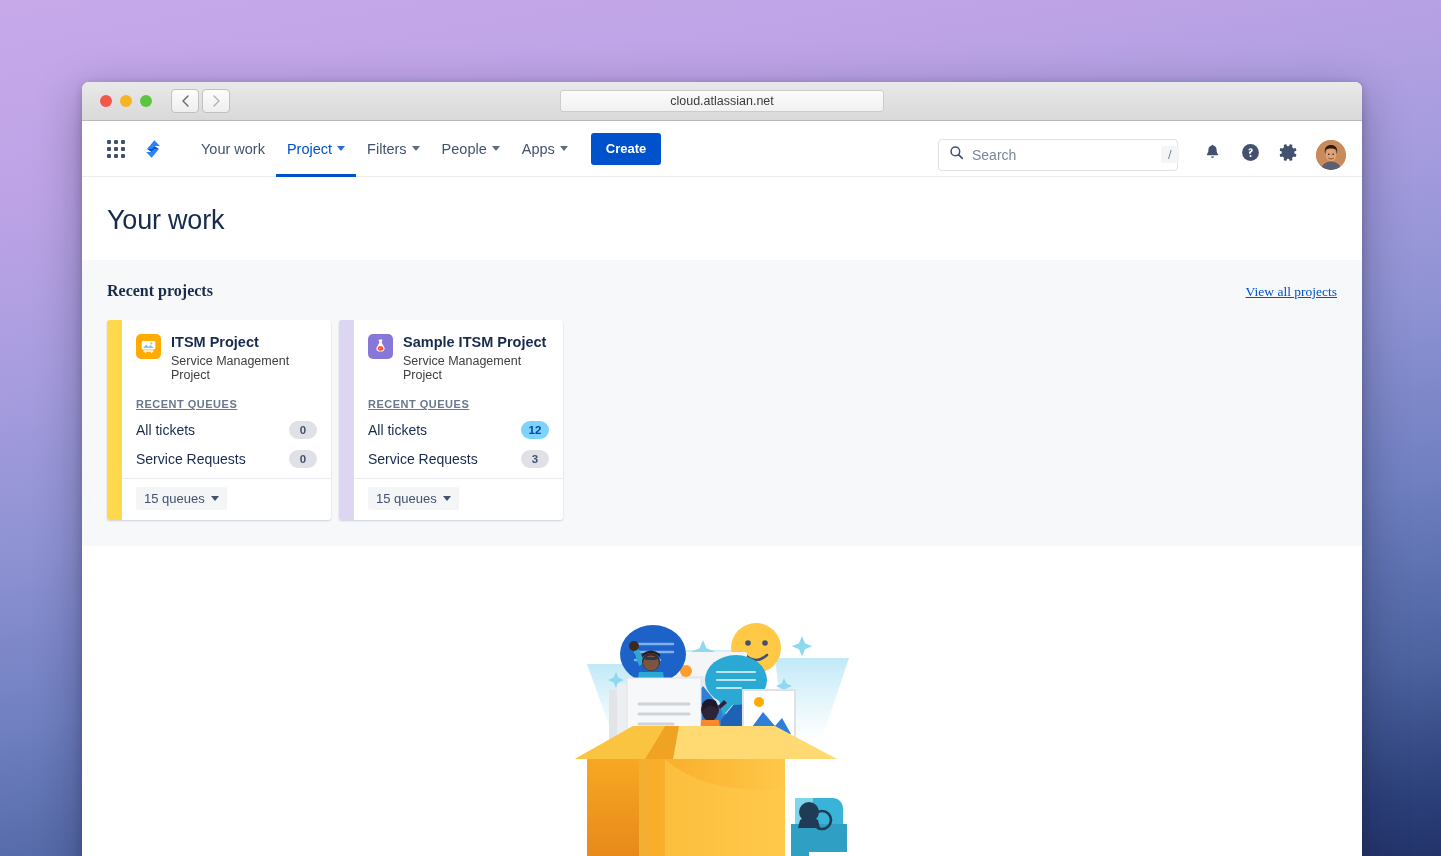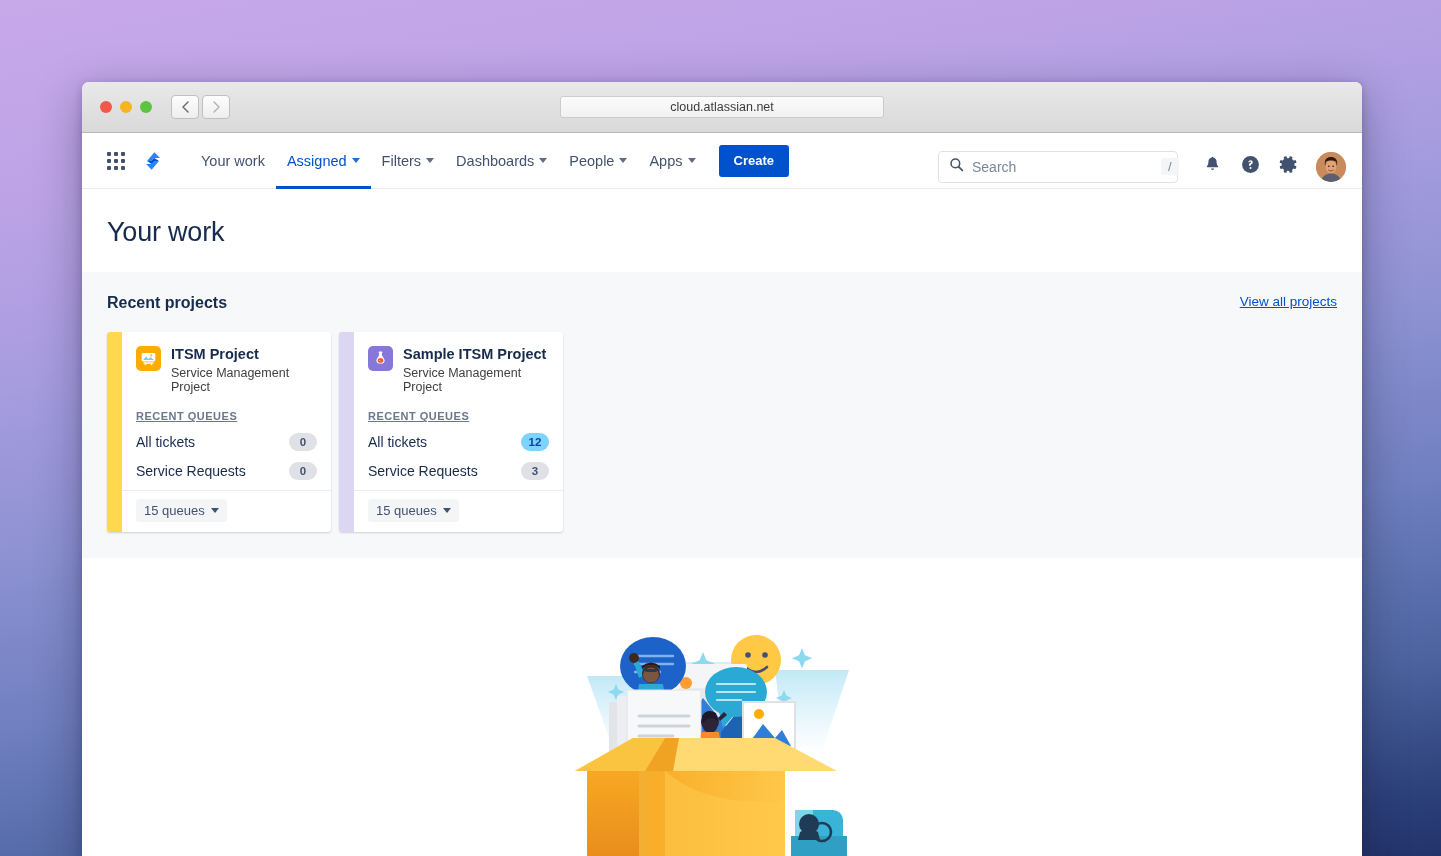--- a/index.html
+++ b/index.html
@@ -28,21 +28,21 @@
     top: 82px;
     width: 1280px;
     height: 790px;
     background: #fff;
     border-radius: 7px 7px 0 0;
     box-shadow: 0 14px 46px rgba(20,20,50,0.36), 0 2px 8px rgba(20,20,50,0.22);
     overflow: hidden;
   }
 
   .titlebar {
-    height: 51px;
+    height: 39px;
     background: linear-gradient(to bottom, #e9e9e9 0%, #d9d9d9 100%);
     border-bottom: 1px solid #b9b9b9;
     display: flex;
     align-items: center;
     padding: 12px 12px;
     position: relative;
   }
   .traffic { display: flex; gap: 8px; align-items: center; margin-left: 6px; }
   .tl { width: 12px; height: 12px; border-radius: 50%; display: block; }
   .tl.red    { background: #f2584a; }
@@ -149,21 +149,21 @@
 
   
   .page-title-wrap { background: #fff; padding: 28px 0 24px 25px; }
   .page-title { font-size: 27px; color: #172b4d; font-weight: 500; letter-spacing: -0.2px; }
 
   .recent-section {
     background: #f7f8f9;
     padding: 22px 25px 26px 25px;
     position: relative;
   }
-  .recent-head { display: flex; align-items: flex-start; }
+  .recent-head { display: flex; align-items: flex-end; font-family: Liberation Serif, serif; }
   .recent-title { font-size: 16px; color: #172b4d; font-weight: 600; }
   .viewall {
     margin-left: auto; font-size: 13.5px; color: #0052cc;
     text-decoration: underline; cursor: pointer;
   }
 
   .cards { display: flex; gap: 8px; margin-top: 20px; }
   .pcard {
     width: 224px;
     background: #fff;
@@ -296,29 +296,25 @@
         <path d="M13.5 8.7 L10.0 12.0 L14.0 12.0 L18.5 12.0 Z" fill="#0052cc"></path>
         <path d="M10.5 15.3 L14.0 12.0 L10.0 12.0 L5.5 12.0 Z" fill="#0052cc"></path>
       </svg>
     </div>
 
     <div class="navitems">
       <div class="navitem">
         <span>Your work</span>
       </div>
       <div class="navitem active">
-        <span>Assigned</span>
+        <span>Project</span>
         <span class="caret"></span>
       </div>
       <div class="navitem">
         <span>Filters</span>
-        <span class="caret"></span>
-      </div>
-      <div class="navitem">
-        <span>Dashboards</span>
         <span class="caret"></span>
       </div>
       <div class="navitem">
         <span>People</span>
         <span class="caret"></span>
       </div>
       <div class="navitem">
         <span>Apps</span>
         <span class="caret"></span>
       </div>

